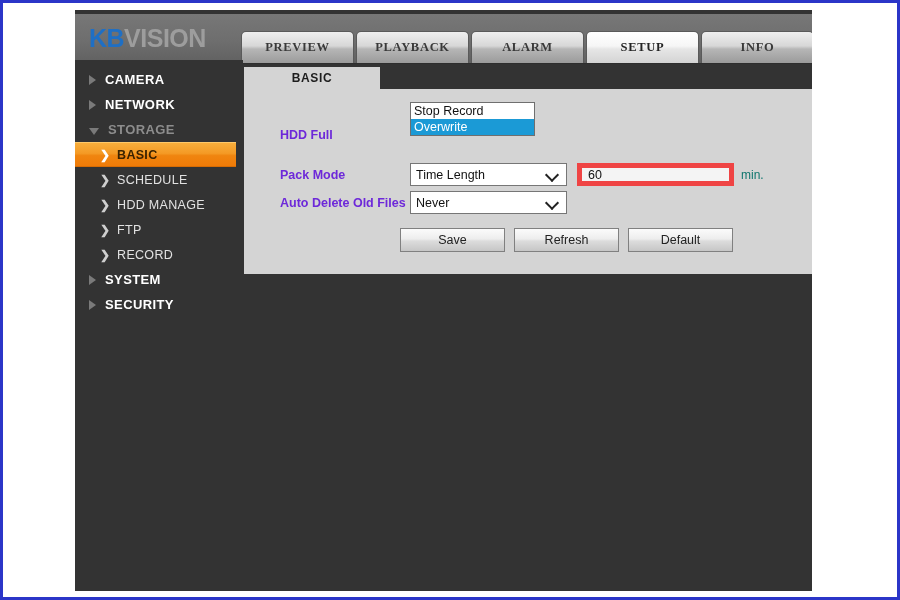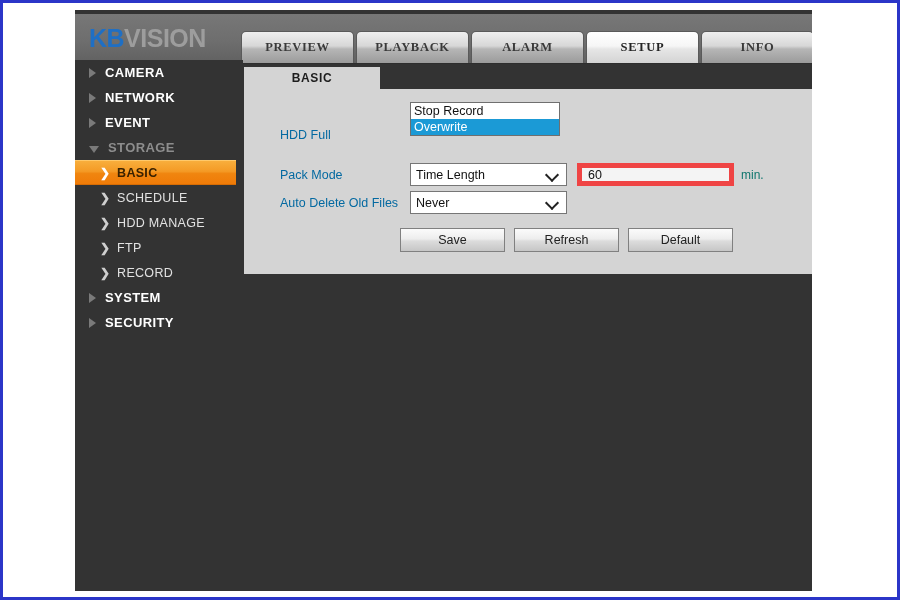--- a/index.html
+++ b/index.html
@@ -126,21 +126,21 @@
   }
   #tabstrip-rest {
     position: absolute; left: 136px; top: 0;
     width: 432px; height: 22px;
     background: #333333;
   }
 
   #form { position: absolute; left: 0; top: 22px; width: 568px; height: 185px; }
 
   .row { position: absolute; height: 22px; display: flex; align-items: center; }
-  .flabel { font-size: 12.5px; color: #0369a1; }
+  .flabel { font-size: 12.5px; color: #6d28d9; font-weight: bold; }
 
   .sel {
     position: absolute;
     width: 157px; height: 23px;
     background: #ffffff;
     border: 1px solid #767676;
     display: flex; align-items: center;
     padding-left: 5px;
     font-size: 12.5px; color: #111111;
     cursor: pointer;
@@ -164,21 +164,21 @@
     display: flex; align-items: center;
     padding-left: 6px;
     font-size: 12.5px; color: #111111;
   }
   .unit { position: absolute; font-size: 12px; color: #0f766e; text-align: right; }
 
   
   #dropdown {
     position: absolute;
     left: 166px; top: 13px;
-    width: 150px;
+    width: 125px;
     background: #ffffff;
     border: 1px solid #6f6f6f;
     z-index: 40;
   }
   #dropdown .opt {
     height: 16px;
     display: flex; align-items: center;
     padding-left: 3px;
     font-size: 12.5px; color: #111111;
     cursor: pointer;
@@ -218,32 +218,28 @@
         <div class="tab active">
             <span>SETUP</span>
           </div>
         <div class="tab">
             <span>INFO</span>
           </div>
       </div>
     </div>
 
     <div id="sidebar">
-      <div class="nav-item nav-top" style="">
+      <div class="nav-item nav-top" style="margin-top:7px">
         <span class="tri"></span>
         <span class="label">CAMERA</span>
       </div>
       <div class="nav-item nav-top">
         <span class="tri"></span>
         <span class="label">NETWORK</span>
       </div>
-      <div class="nav-item nav-top">
-        <span class="tri"></span>
-        <span class="label">EVENT</span>
-      </div>
       <div class="nav-item nav-top dim">
         <span class="tri down"></span>
         <span class="label">STORAGE</span>
       </div>
       <div class="nav-item nav-sub active">
         <span class="chev">❯</span>
         <span class="label">BASIC</span>
       </div>
       <div class="nav-item nav-sub">
         <span class="chev">❯</span>

